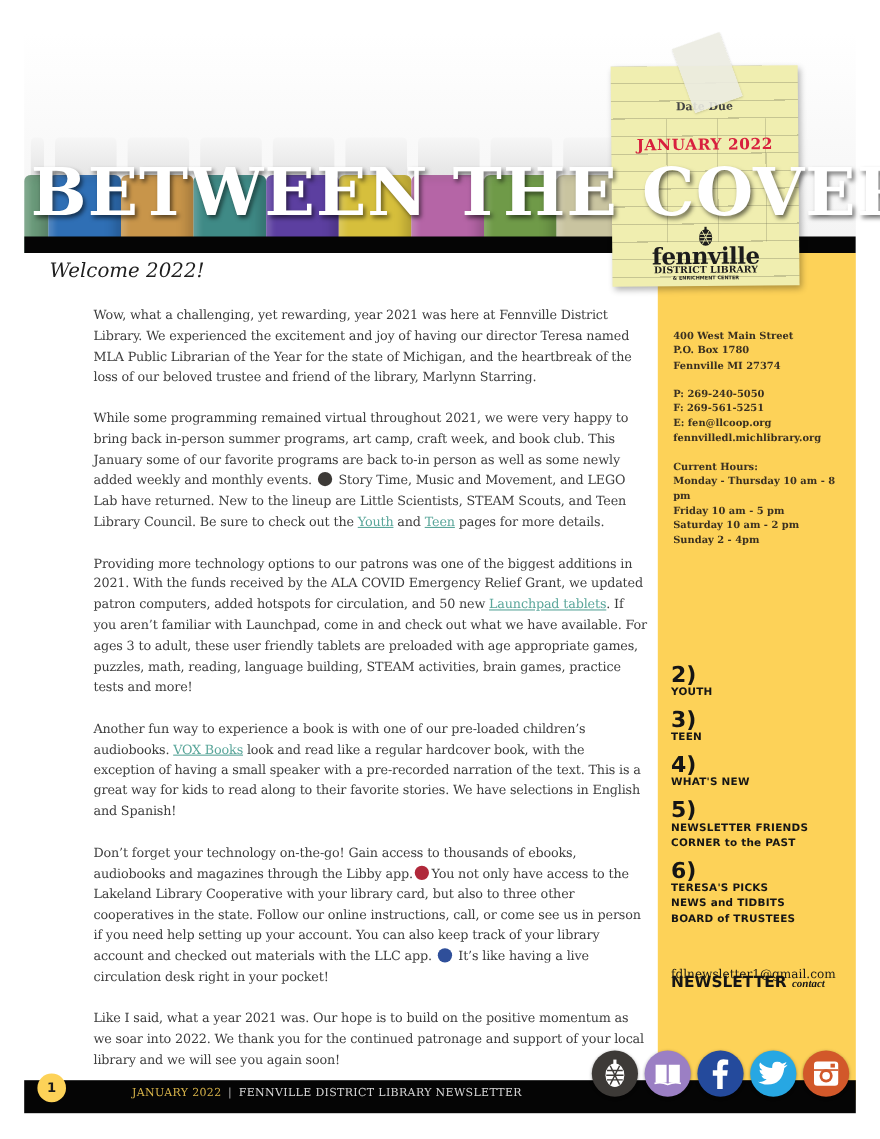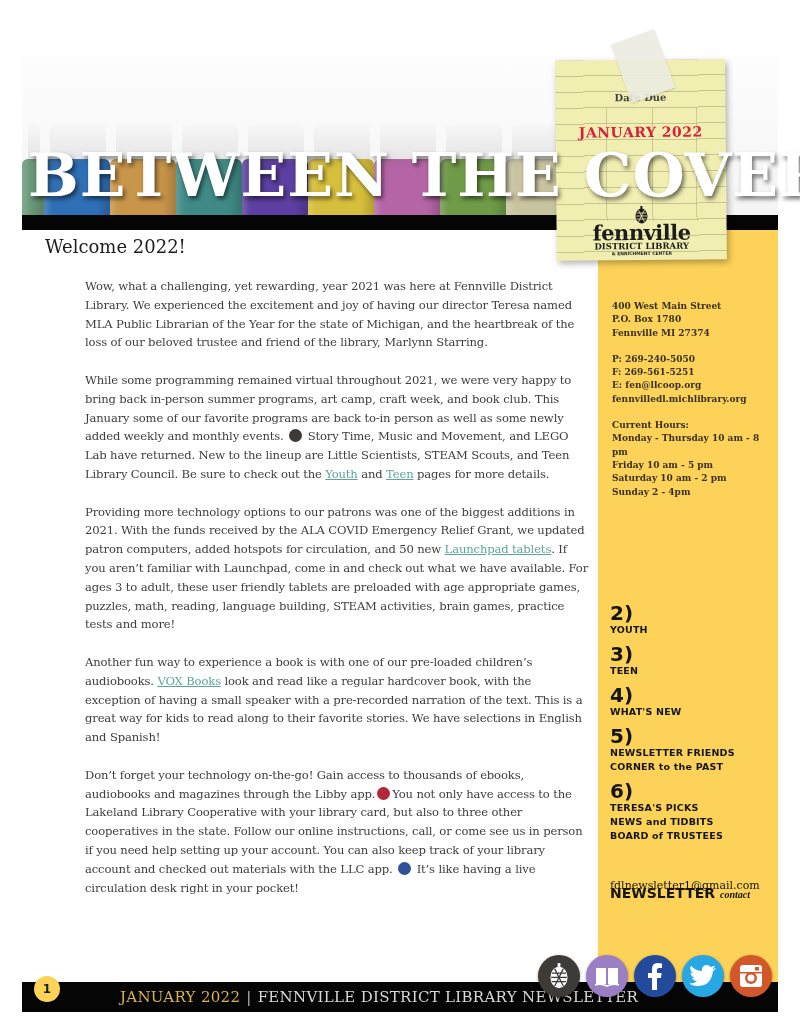--- a/index.html
+++ b/index.html
@@ -35,29 +35,29 @@
   .toc { position: absolute; left: 12px; top: 373px; }
   .toc-item { margin-bottom: 7px; }
   .toc-num { font-family: "DejaVu Sans", sans-serif; font-weight: bold; font-size: 20px; line-height: 20px; color: #151515; }
   .toc-label { font-family: "DejaVu Sans", sans-serif; font-weight: bold; font-size: 9.5px; line-height: 14px; color: #151515; letter-spacing: 0.2px; }
   .nl-title { position: absolute; left: 12px; top: 655px; font-family: "DejaVu Sans", sans-serif; font-weight: bold; font-size: 14px; color: #151515; }
   .nl-title i { font-family: Liberation Serif, serif; font-style: italic; font-size: 10px; }
   .nl-email { position: absolute; left: 12px; top: 649px; font-family: "DejaVu Serif", serif; font-size: 11px; color: #151515; }
 
   
   .main { position: absolute; left: 45px; top: 236px; width: 545px; }
-  .welcome { font-family: "DejaVu Serif", serif; font-size: 18px; color: #1e1e1e; margin-bottom: 20px; }
+  .welcome { font-family: "DejaVu Serif", serif; font-style: italic; font-size: 18px; color: #1e1e1e; margin-bottom: 20px; }
   .para { font-family: "DejaVu Serif", serif; font-size: 11.6px; line-height: 18.8px; color: #3d3d3d; margin-bottom: 18.8px; letter-spacing: -0.15px; margin-left: 40px; }
   .para a { color: #5aa69a; text-decoration: underline; }
   .inline-icon { display: inline-block; width: 13px; height: 13px; border-radius: 50%; vertical-align: -2px; margin: 0 2px; }
 
   
   .footer { position: absolute; left: 22px; top: 982px; width: 756px; height: 30px; background: #050505; }
   .page-num { position: absolute; left: 12px; top: -6px; width: 26px; height: 26px; border-radius: 50%; background: #fdd258; color: #1a1a1a; font-family: "DejaVu Sans", sans-serif; font-weight: bold; font-size: 12px; text-align: center; line-height: 26px; }
-  .footer-text { position: absolute; left: 98px; top: 6px; font-family: "DejaVu Serif", serif; font-size: 15px; letter-spacing: 0.3px; color: #d8d8d8; white-space: nowrap; }
+  .footer-text { position: absolute; left: 98px; top: 6px; font-family: "DejaVu Serif", serif; font-size: 10px; letter-spacing: 0.3px; color: #d8d8d8; white-space: nowrap; }
   .footer-text .month { color: #d8b44a; }
   .footer-text .sep { color: #bbb; margin: 0 6px; }
 
   .socials { position: absolute; left: 538px; top: 955px; display: flex; gap: 6px; z-index: 6; }
   .soc { width: 42px; height: 42px; border-radius: 50%; display: flex; align-items: center; justify-content: center; color: #fff; font-family: "DejaVu Sans", sans-serif; font-weight: bold; font-size: 24px; box-shadow: 0 1px 3px rgba(0,0,0,0.4); }
 </style>
 </head>
 <body>
 
 <div class="banner">
@@ -172,20 +172,21 @@
   <div class="nl-email">fdlnewsletter1@gmail.com</div>
 </div>
 
 <div class="main">
   <div class="welcome">Welcome 2022!</div>
   <p class="para">Wow, what a challenging, yet rewarding, year 2021 was here at Fennville District Library. We experienced the excitement and joy of having our director Teresa named MLA Public Librarian of the Year for the state of Michigan, and the heartbreak of the loss of our beloved trustee and friend of the library, Marlynn Starring.</p>
   <p class="para"><span>While some programming remained virtual throughout 2021, we were very happy to bring back in-person summer programs, art camp, craft week, and book club. This January some of our favorite programs are back to-in person as well as some newly added weekly and monthly events.</span> <span class="inline-icon" style="background:#3d3a37;"></span><span> Story Time, Music and Movement, and LEGO Lab have returned. New to the lineup are Little Scientists, STEAM Scouts, and Teen Library Council. Be sure to check out the </span><a>Youth</a><span> and </span><a>Teen</a><span> pages for more details.</span></p>
   <p class="para"><span>Providing more technology options to our patrons was one of the biggest additions in 2021. With the funds received by the ALA COVID Emergency Relief Grant, we updated patron computers, added hotspots for circulation, and 50 new </span><a>Launchpad tablets</a><span>. If you aren’t familiar with Launchpad, come in and check out what we have available. For ages 3 to adult, these user friendly tablets are preloaded with age appropriate games, puzzles, math, reading, language building, STEAM activities, brain games, practice tests and more!</span></p>
   <p class="para"><span>Another fun way to experience a book is with one of our pre-loaded children’s audiobooks. </span><a>VOX Books</a><span> look and read like a regular hardcover book, with the exception of having a small speaker with a  pre-recorded narration of the text. This is a great way for kids to read along to their favorite stories. We have selections in English and Spanish!</span></p>
   <p class="para"><span>Don’t forget your technology on-the-go! Gain access to thousands of ebooks, audiobooks and magazines through the Libby app.</span><span class="inline-icon" style="background:#b0283a;"></span><span>You not only have access to the Lakeland Library Cooperative with your library card, but also to three other cooperatives in the state. Follow our online instructions, call, or come see us in person if you need help setting up your account. You can also keep track of your library account and checked out materials with the LLC app.</span> <span class="inline-icon" style="background:#2f4f9a;"></span><span> It’s like having a live circulation desk right in your pocket!</span></p>
+  <p class="para">Like I said, what a year 2021 was. Our hope is to build on the positive momentum as we soar into 2022. We thank you for the continued patronage and support of your local library and we will see you again soon!</p>
 </div>
 
 <div class="footer">
   <div class="page-num">1</div>
   <div class="footer-text"><span class="month">JANUARY 2022</span><span class="sep">|</span><span>FENNVILLE DISTRICT LIBRARY NEWSLETTER</span></div>
 </div>
 
 <div class="socials">
   <div class="soc" style="background:#3d3a37;">
     <svg width="20" height="26" viewBox="0 0 14 18">

